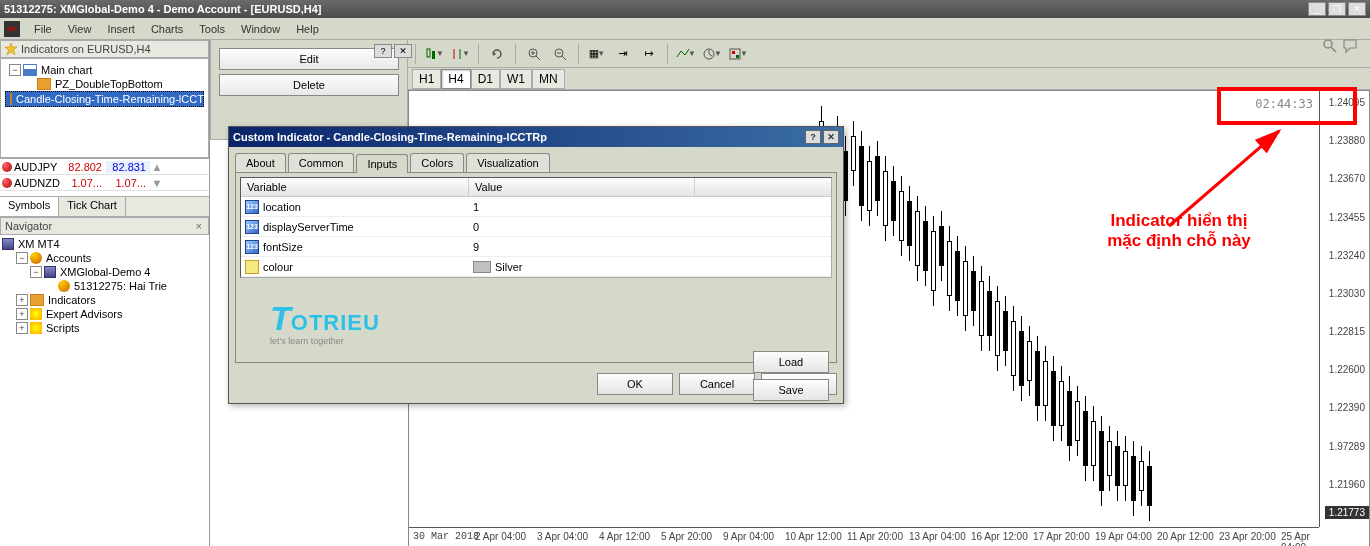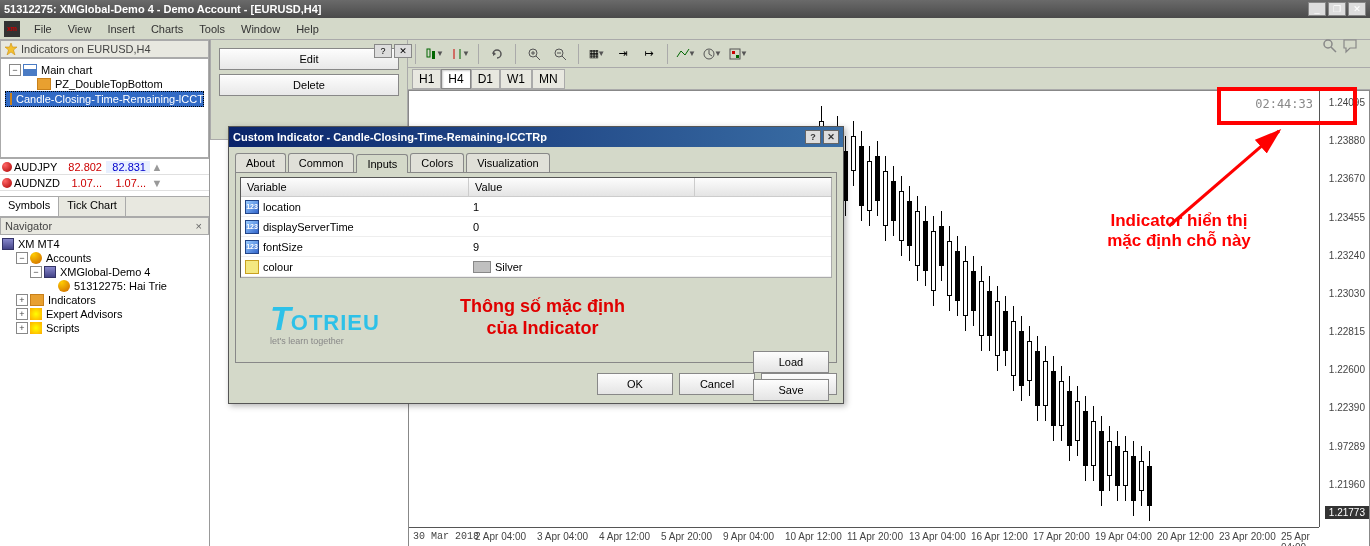--- a/index.html
+++ b/index.html
@@ -642,22 +642,20 @@
     <div class="dlg-separator">
       <div class="logo">
         <div>
           <div style="display:flex;align-items:baseline;">
               <span class="logo-t">T</span>
               <span class="logo-text">OTRIEU</span>
             </div>
           <div class="logo-sub">let's learn together</div>
         </div>
       </div>
-      <div class="annotation" style="white-space:pre-line;">Thông số mặc định
-của Indicator</div>
     </div>
   </div>
   <div class="dlg-side-btns">
     <div class="dlg-action">Load</div>
     <div class="dlg-action">Save</div>
   </div>
   <div class="dlg-btns">
     <div class="dlg-action">OK</div>
     <div class="dlg-action">Cancel</div>
     <div class="dlg-action">Reset</div>

